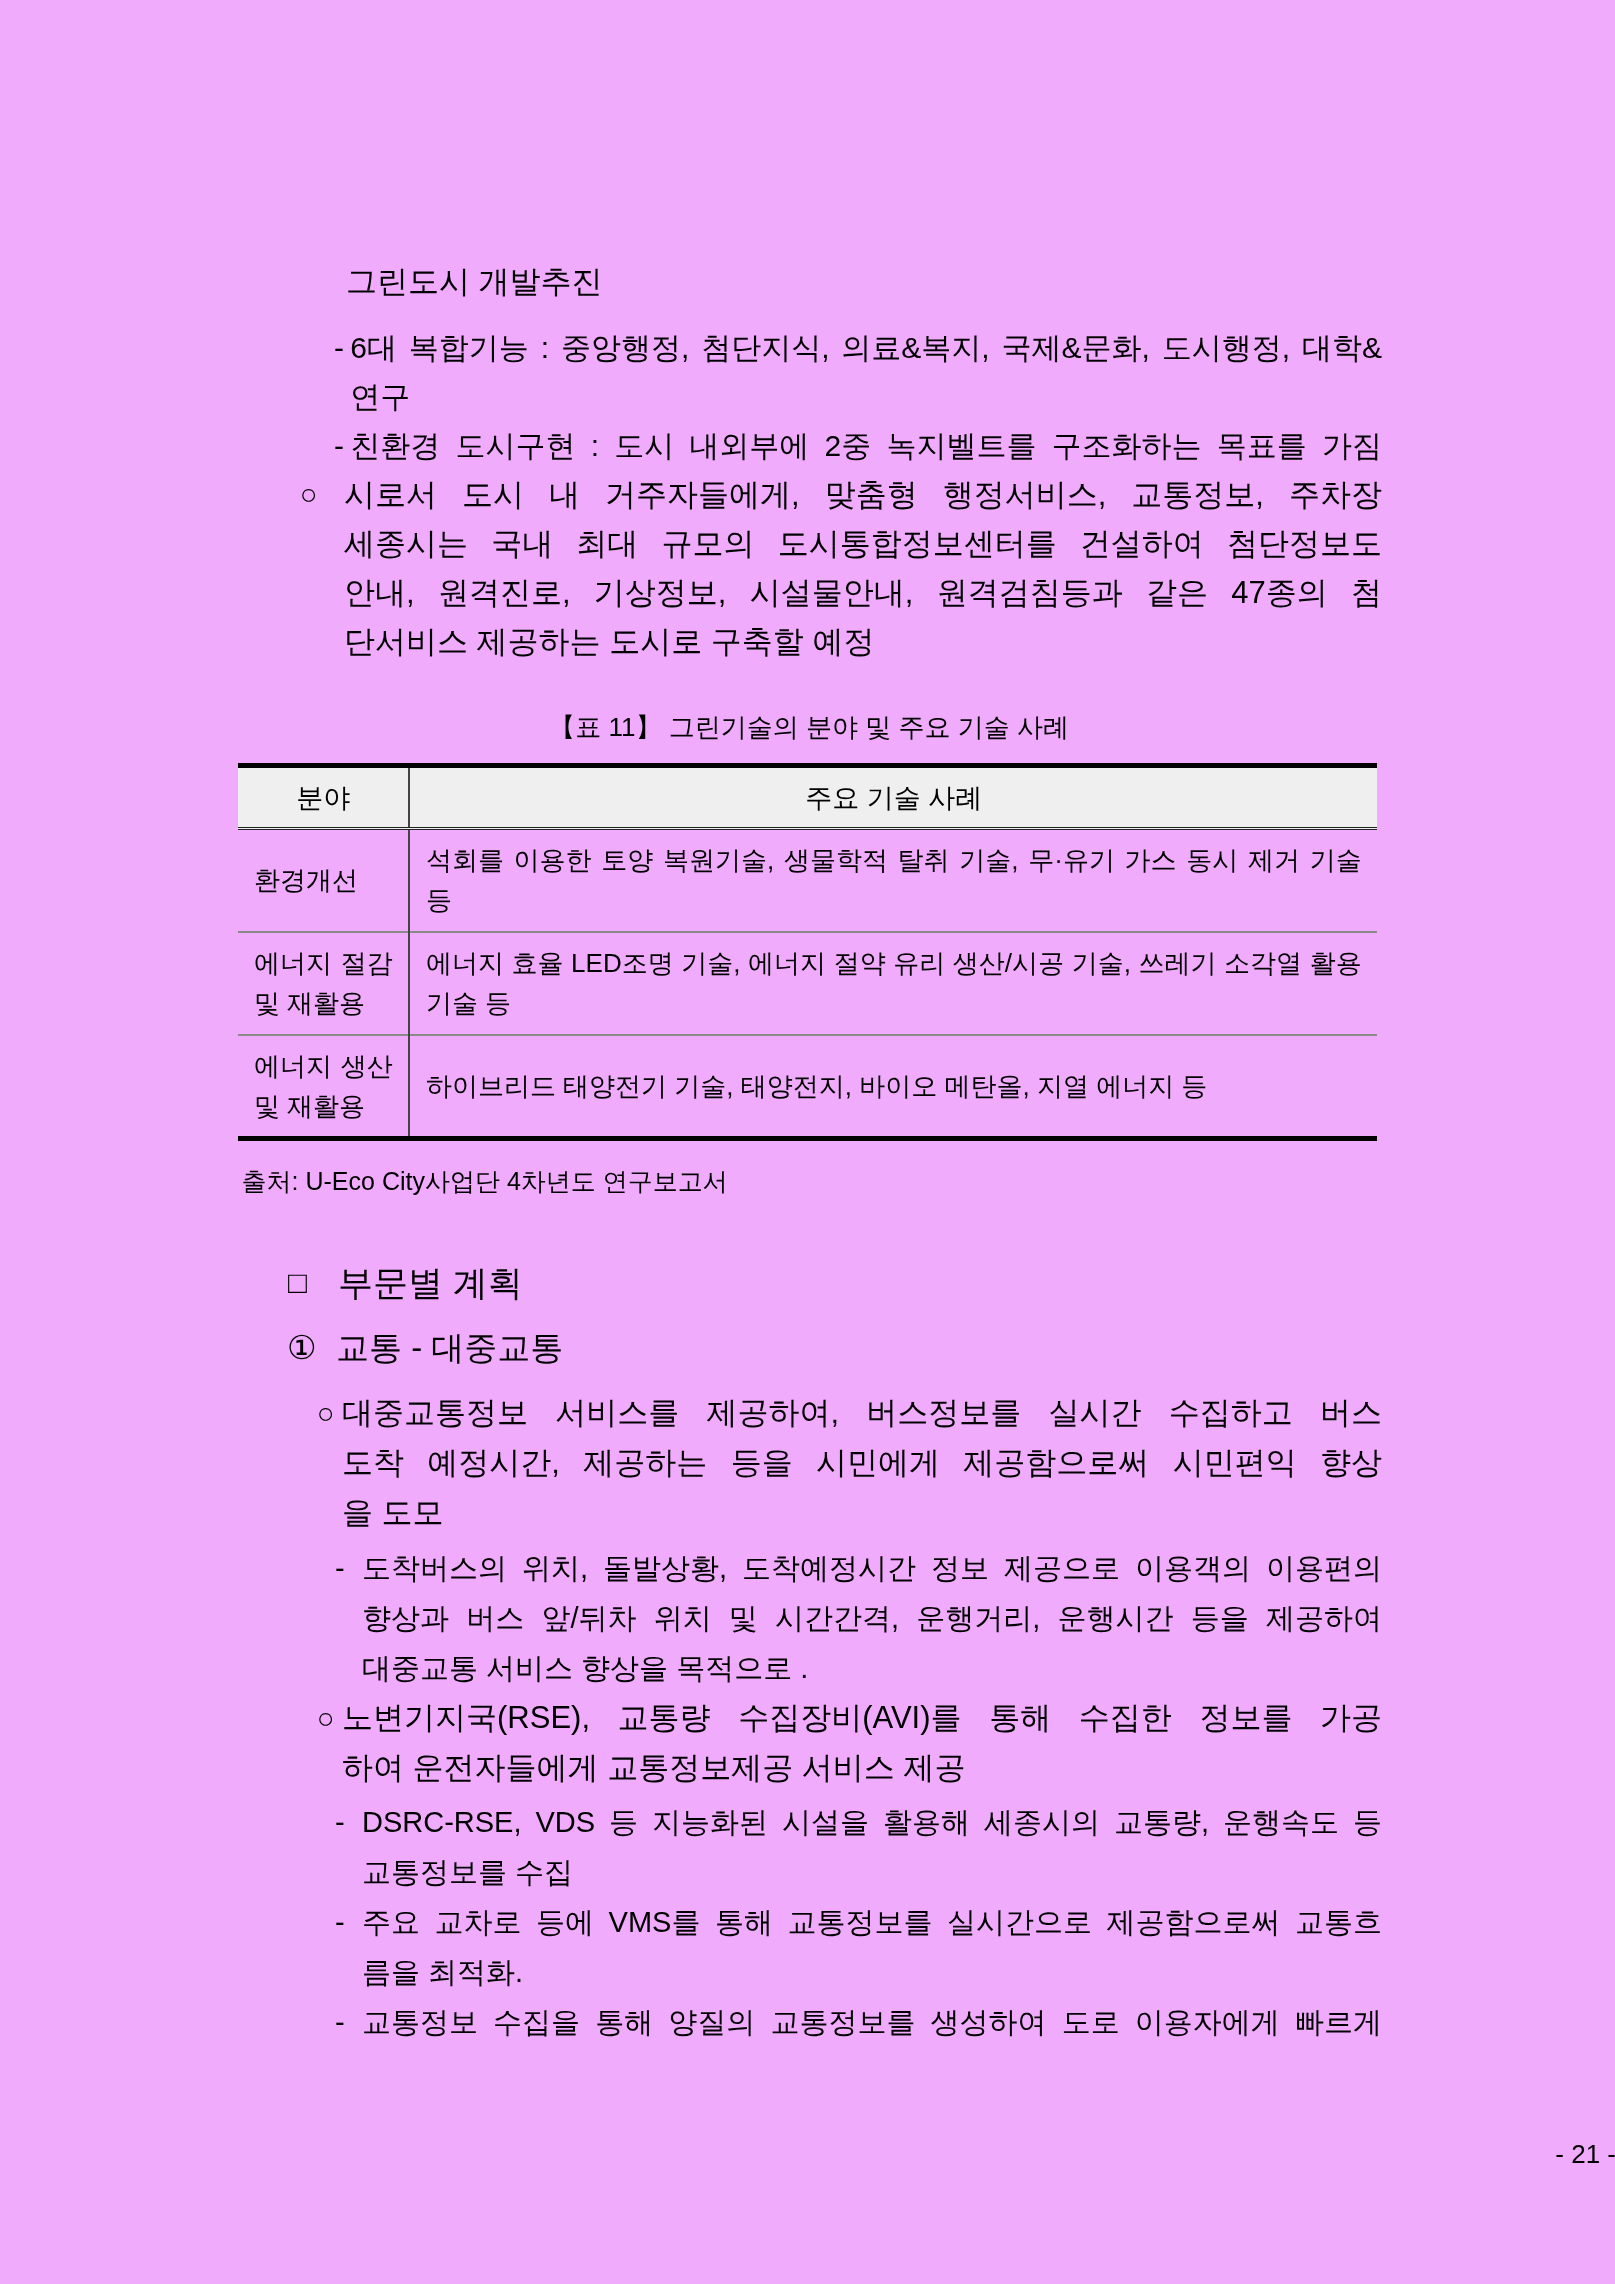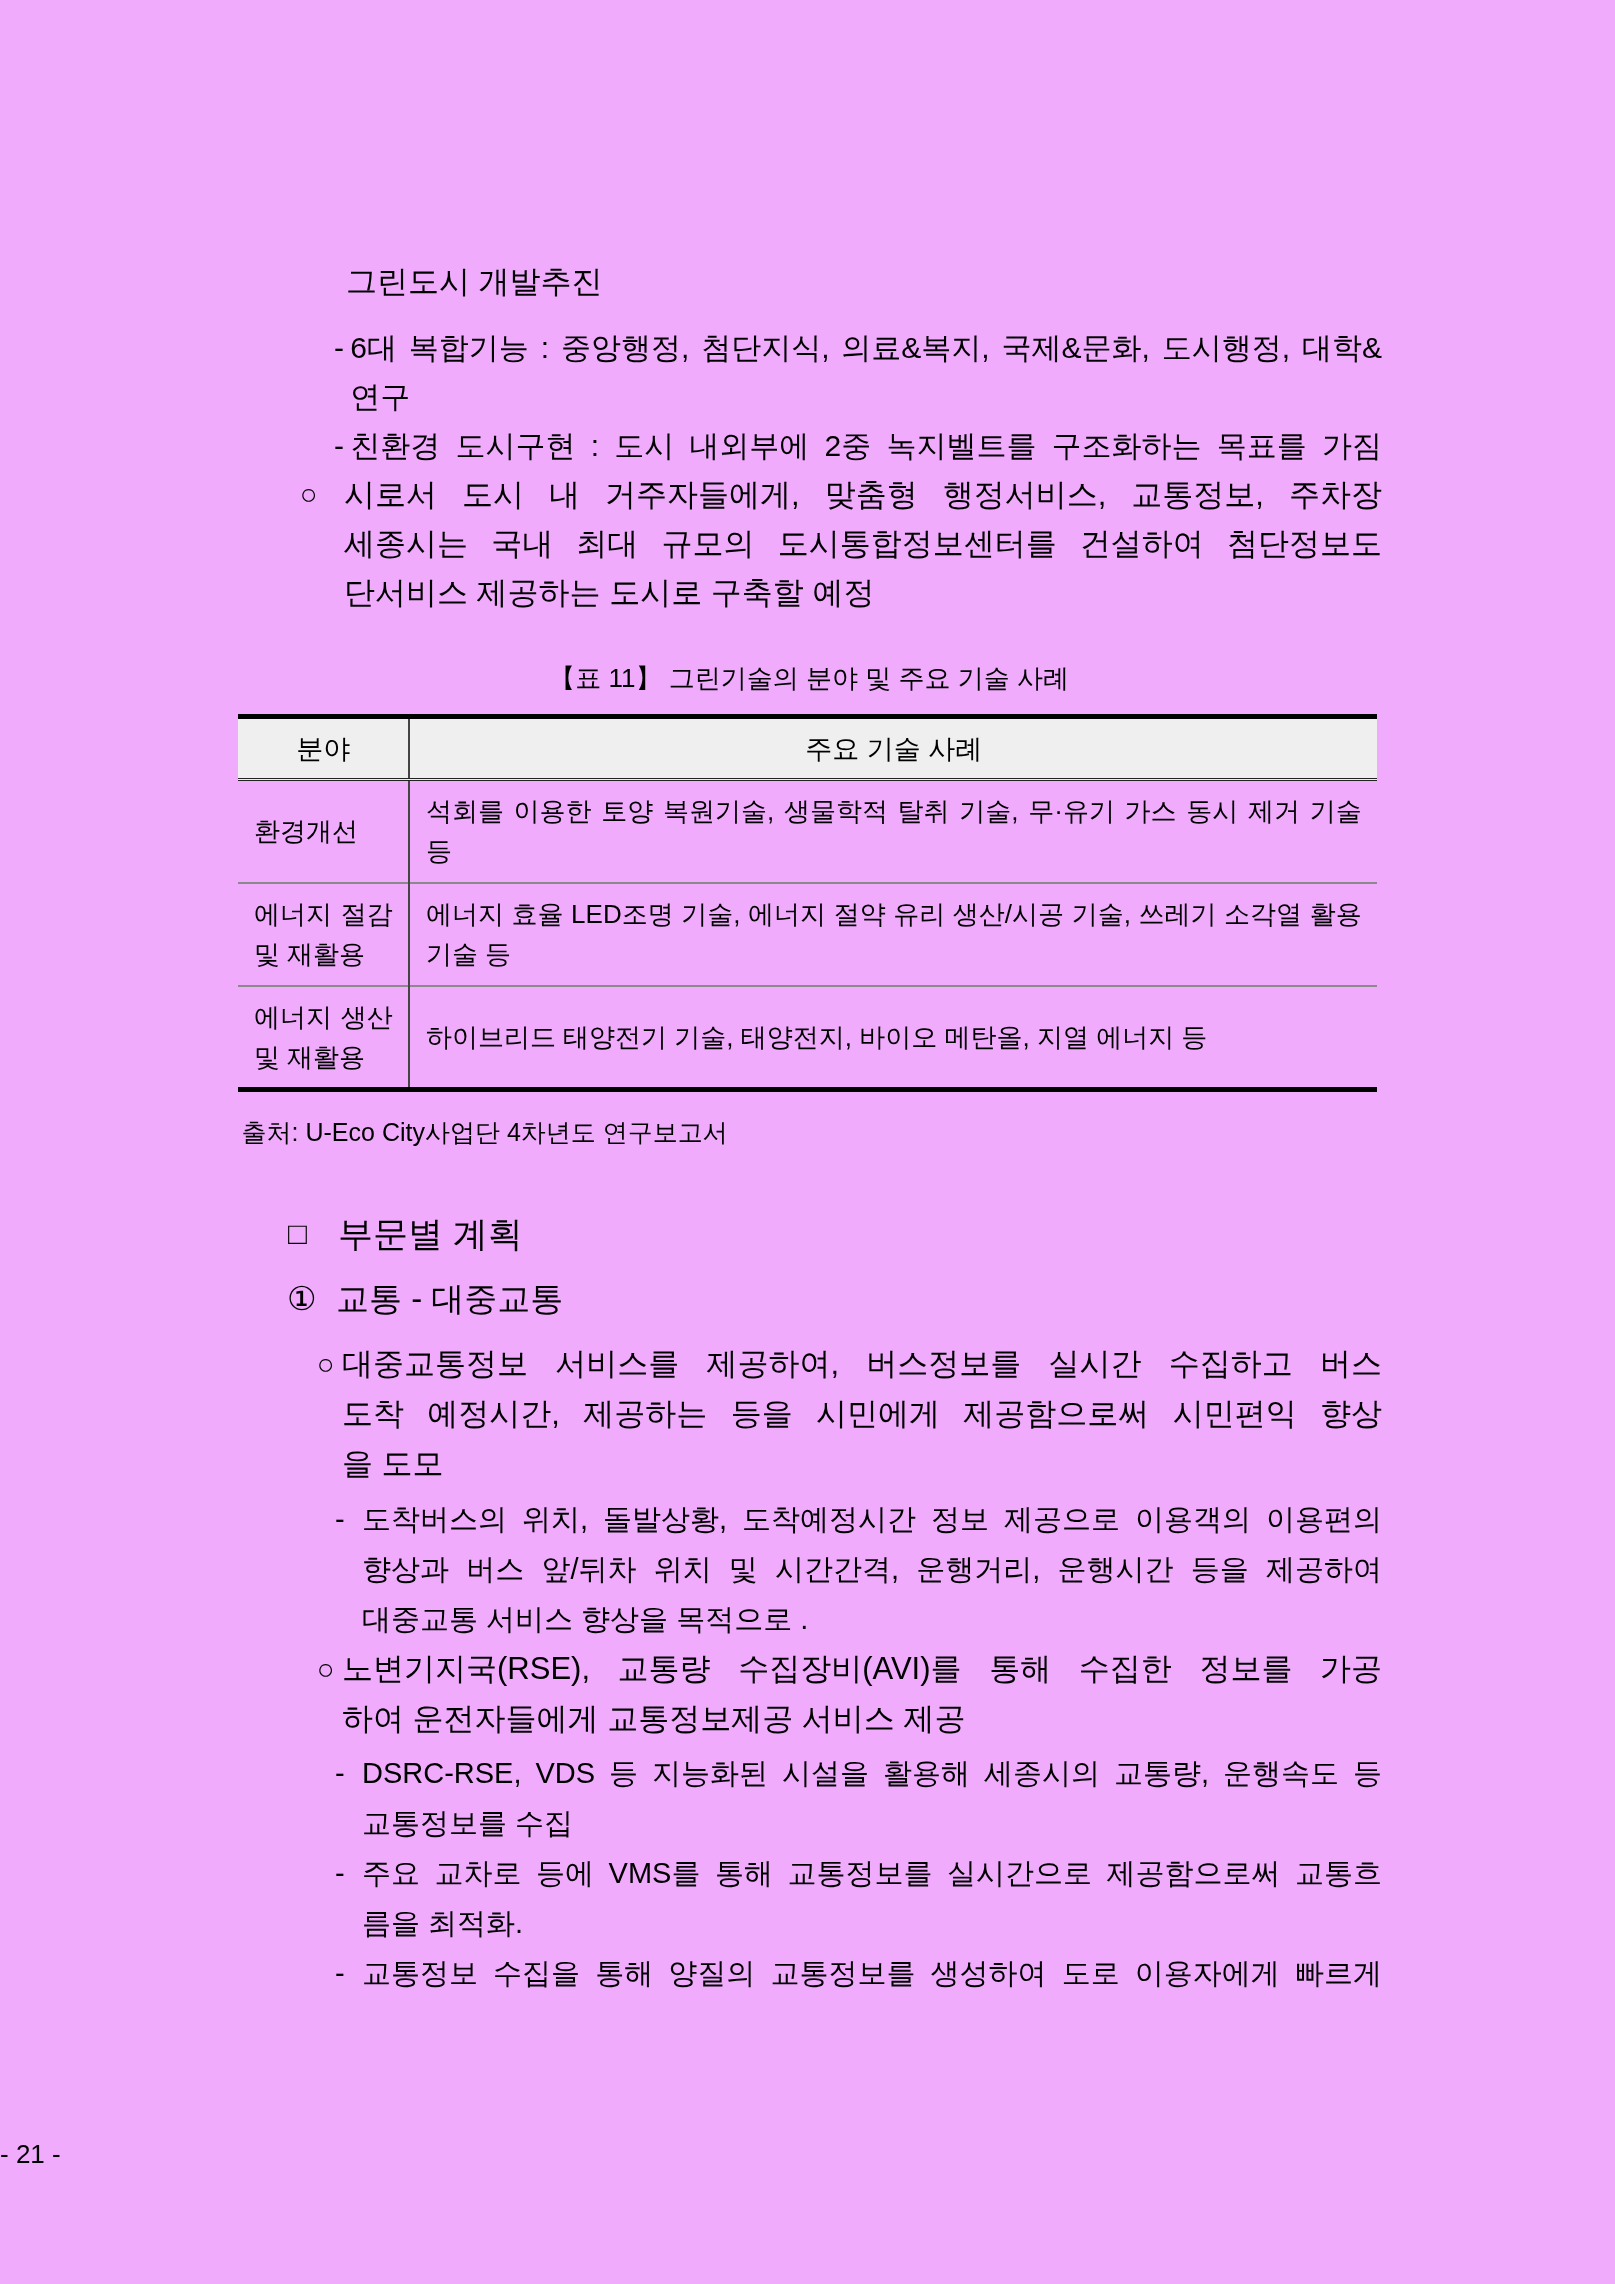--- a/index.html
+++ b/index.html
@@ -72,21 +72,21 @@
   .dash2 .marker { width: 27px; }
   .mt34 { margin-top: 22px; }
   .mt8  { margin-top: 5.2px; }
   .mt6  { margin-top: 3.9px; }
   .mt0  { margin-top: 0; }
 
   .pagenum {
     position: absolute;
     left: 0; right: 0;
     top: 2139px;
-    text-align: left;
+    text-align: right;
     font-size: 26px;
   }
 </style>
 </head>
 <body>
 
 <div class="page">
   <main class="content">
 
     <p class="heading1">그린도시 개발추진</p>
@@ -104,20 +104,21 @@
       <div class="lines">
         <div class="jl">친환경 도시구현 : 도시 내외부에 2중 녹지벨트를 구조화하는 목표를 가짐</div>
       </div>
     </div>
 
     <div class="para circle1">
       <span class="marker">○</span>
       <div class="lines">
         <div class="jl">시로서 도시 내 거주자들에게, 맞춤형 행정서비스, 교통정보, 주차장</div>
         <div class="jl">세종시는 국내 최대 규모의 도시통합정보센터를 건설하여 첨단정보도</div>
+        <div class="jl">안내, 원격진로, 기상정보, 시설물안내, 원격검침등과 같은 47종의 첨</div>
         <div class="pl">단서비스 제공하는 도시로 구축할 예정</div>
       </div>
     </div>
 
     <p class="caption">【표 11】 그린기술의 분야 및 주요 기술 사례</p>
 
     <table class="t11">
       <colgroup>
           <col class="c1">
           <col class="c2">

